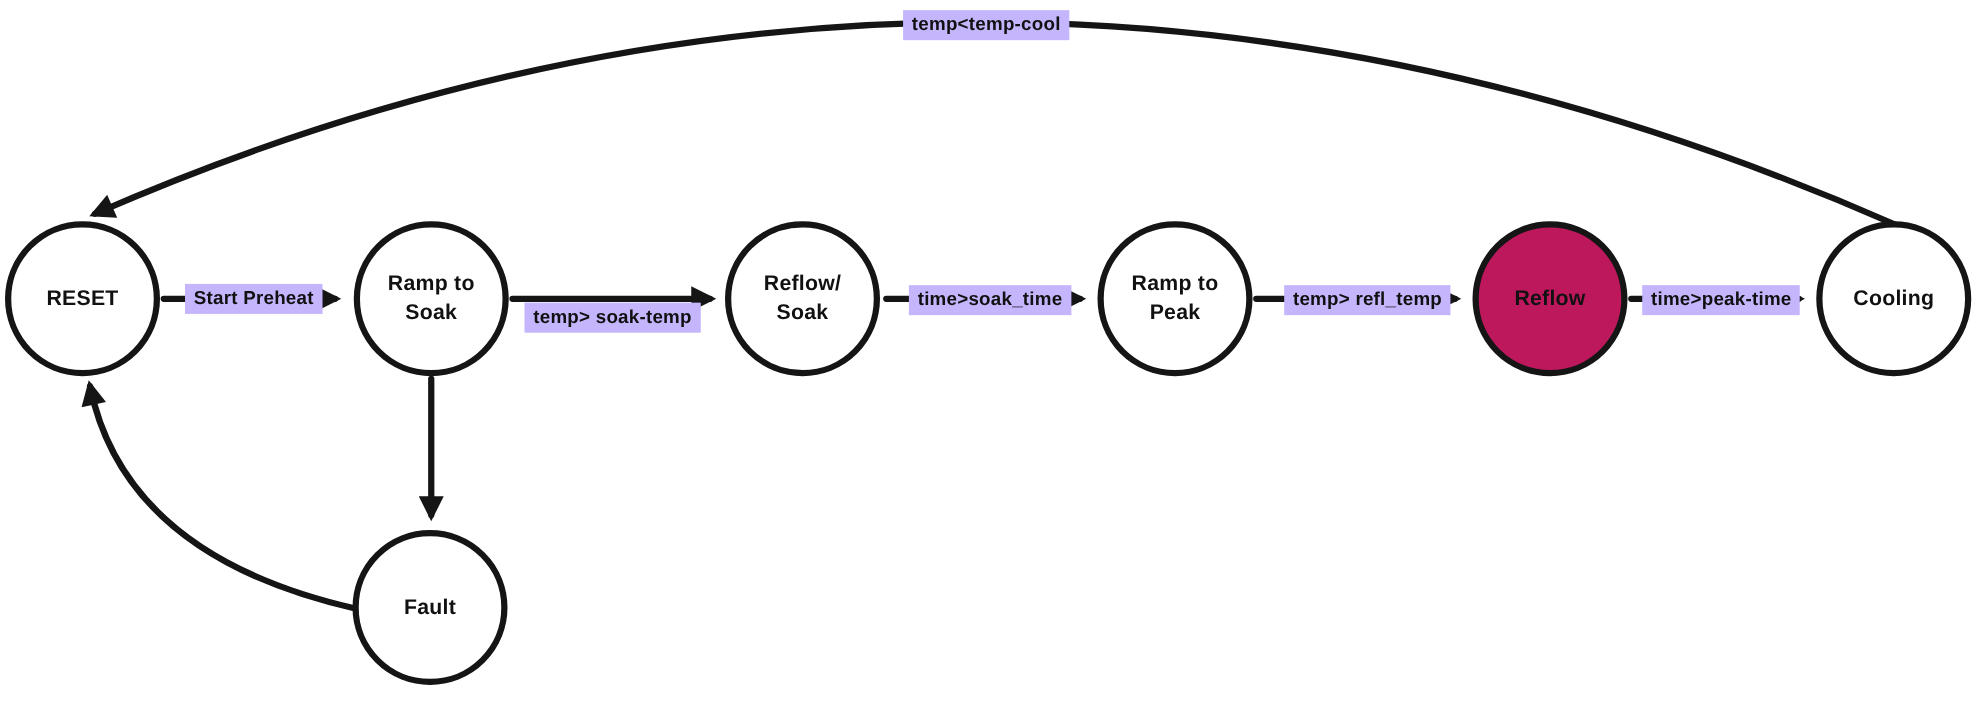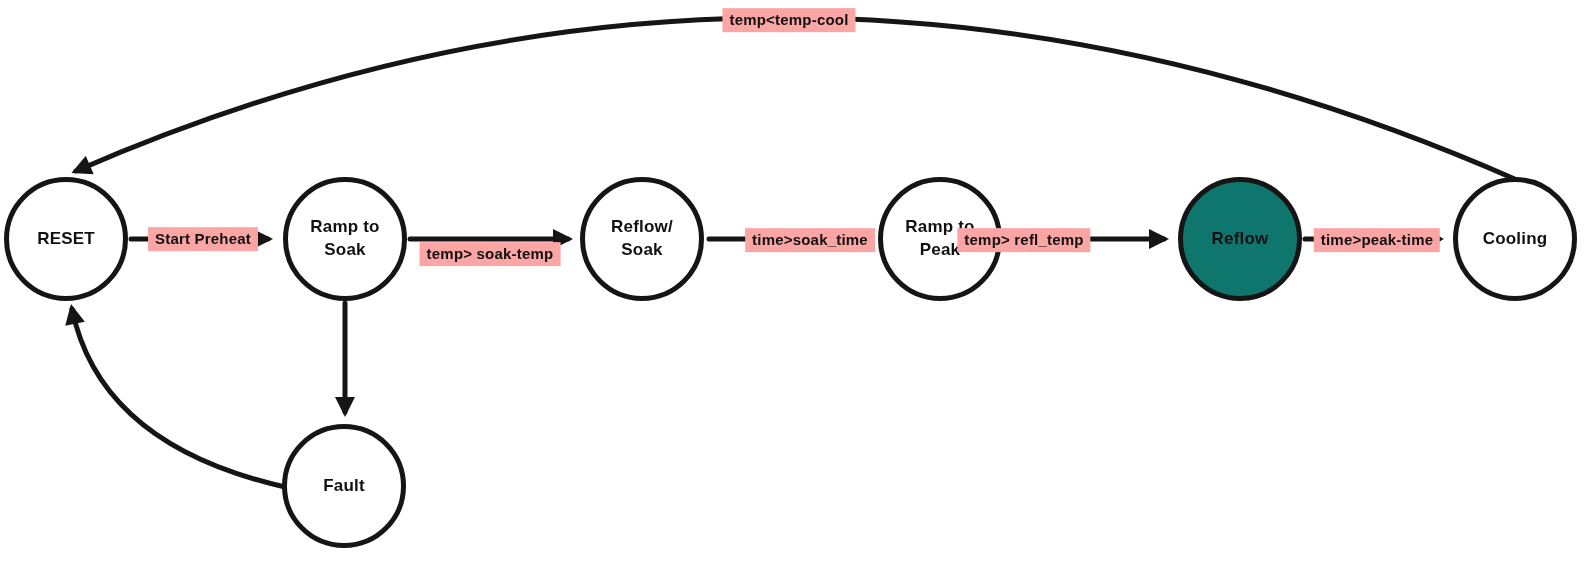--- a/index.html
+++ b/index.html
@@ -41,41 +41,41 @@
     font-weight: 700;
     color: #111111;
     white-space: pre-line;
     line-height: 1.35;
     letter-spacing: 0.2px;
   }
   .node-reset        { left: 4px;    top: 177px; }
   .node-ramp-to-soak { left: 283px;  top: 177px; }
   .node-preheat-soak { left: 580px;  top: 177px; }
   .node-ramp-to-peak { left: 878px;  top: 177px; }
-  .node-reflow       { left: 1178px; top: 177px; background: #0f766e; }
+  .node-reflow       { left: 1178px; top: 177px; background: #be185d; }
   .node-cooling      { left: 1453px; top: 177px; }
   .node-fault        { left: 282px;  top: 424px; }
 
   .edge-label {
     position: absolute;
     transform: translate(-50%, -50%);
-    background: #fca5a5;
+    background: #c4b5fd;
     padding: 1px 7px;
     font-size: 15px;
     font-weight: 700;
     color: #111111;
     white-space: pre-line;
     text-align: center;
     line-height: 1.45;
     letter-spacing: 0.2px;
   }
   .elbl-start      { left: 203px;  top: 239px; }
   .elbl-soaktemp   { left: 490px;  top: 240px; margin-top: 14px; }
-  .elbl-soaktime   { left: 792px;  top: 240px; margin-left: 18px; }
-  .elbl-refltemp   { left: 1024px; top: 240px; }
+  .elbl-soaktime   { left: 792px;  top: 240px; }
+  .elbl-refltemp   { left: 1094px; top: 240px; }
   .elbl-peaktime   { left: 1377px; top: 240px; }
   .elbl-tempcool   { left: 789px;  top: 20px;  }
   .elbl-fault      { left: 343px;  top: 353px; }
 </style>
 </head>
 <body>
 
 <div class="canvas">
 
   <svg class="edges" viewBox="0 0 1585 566">

